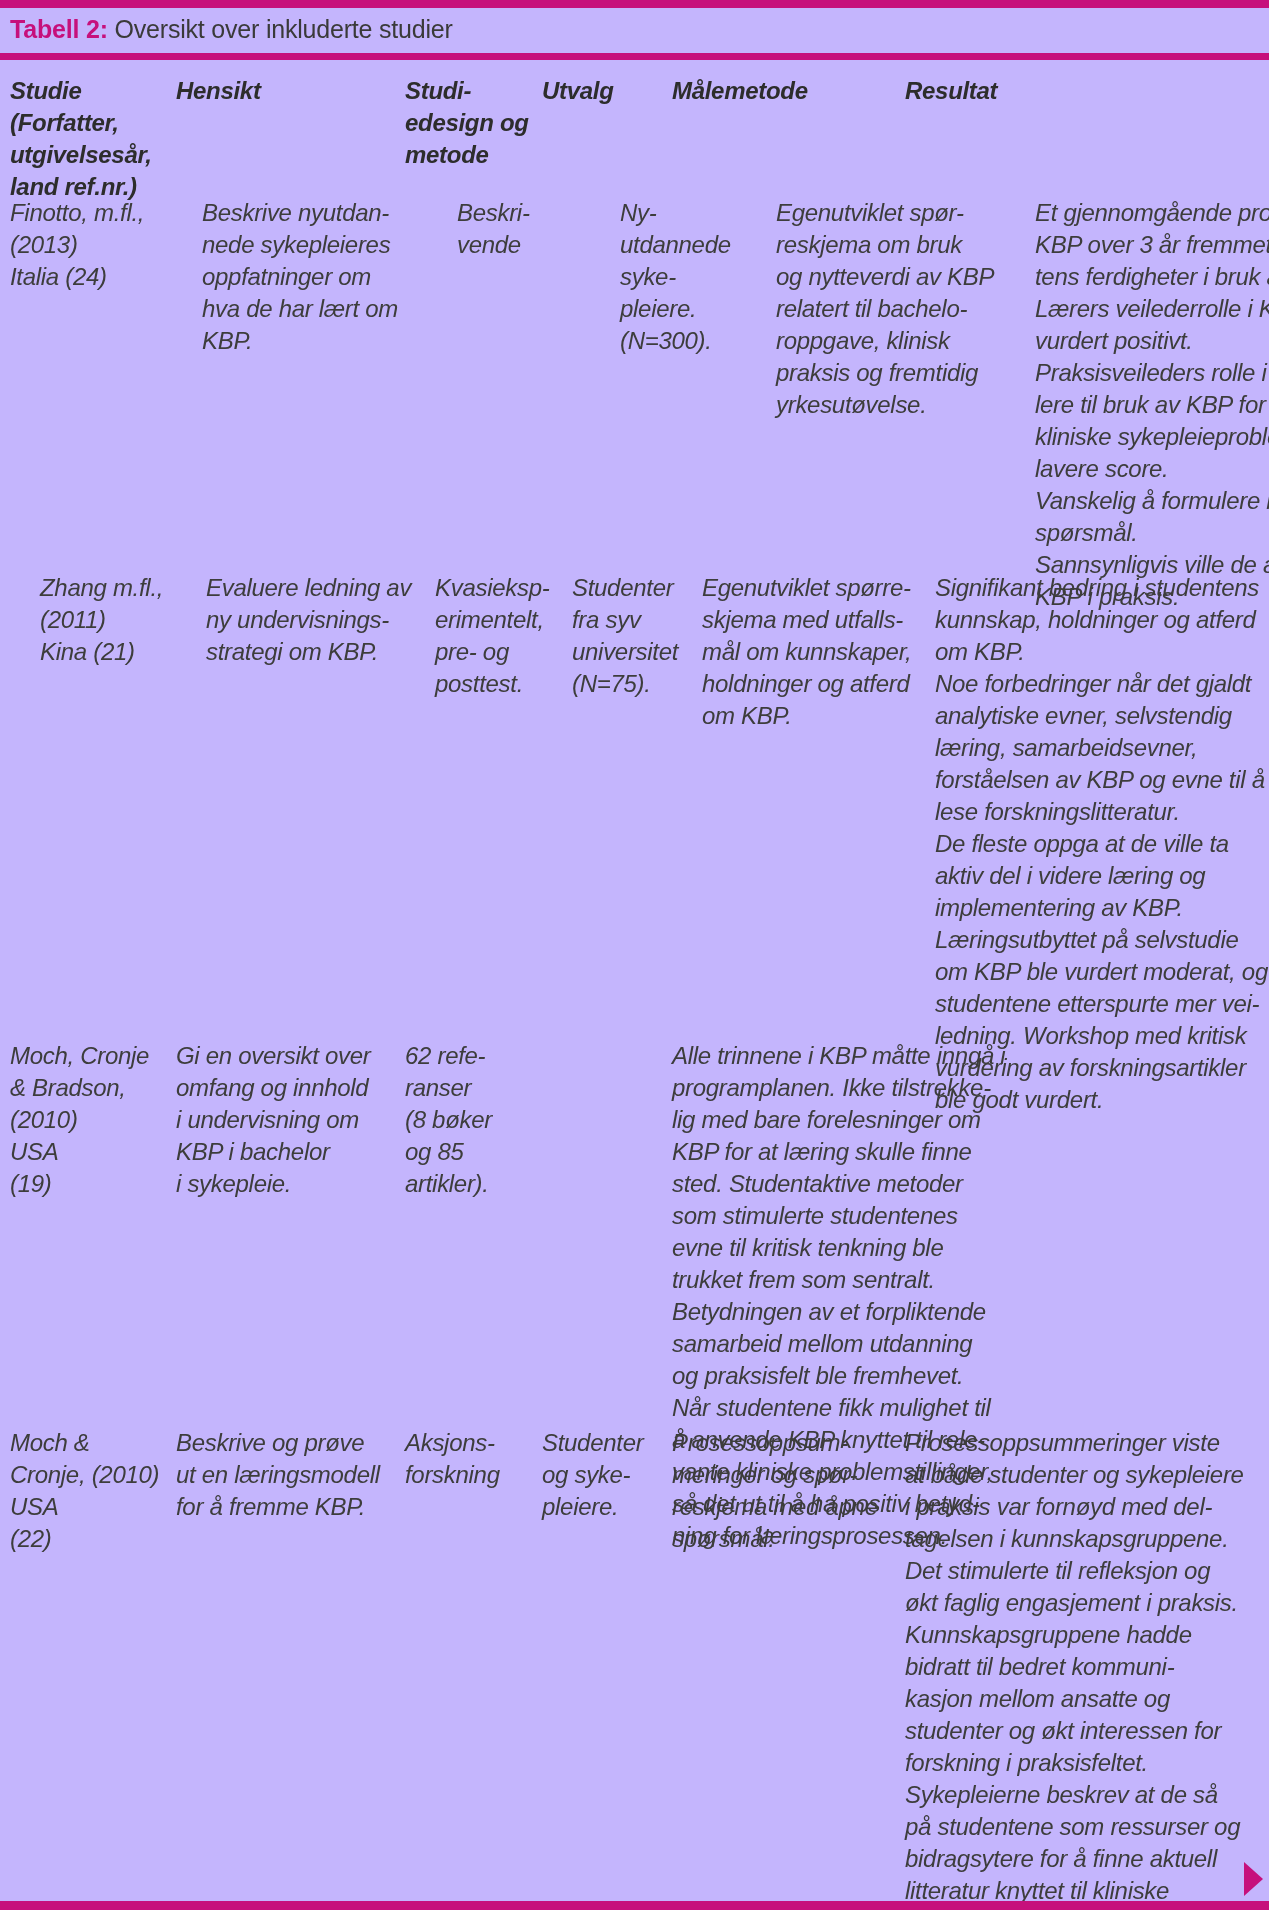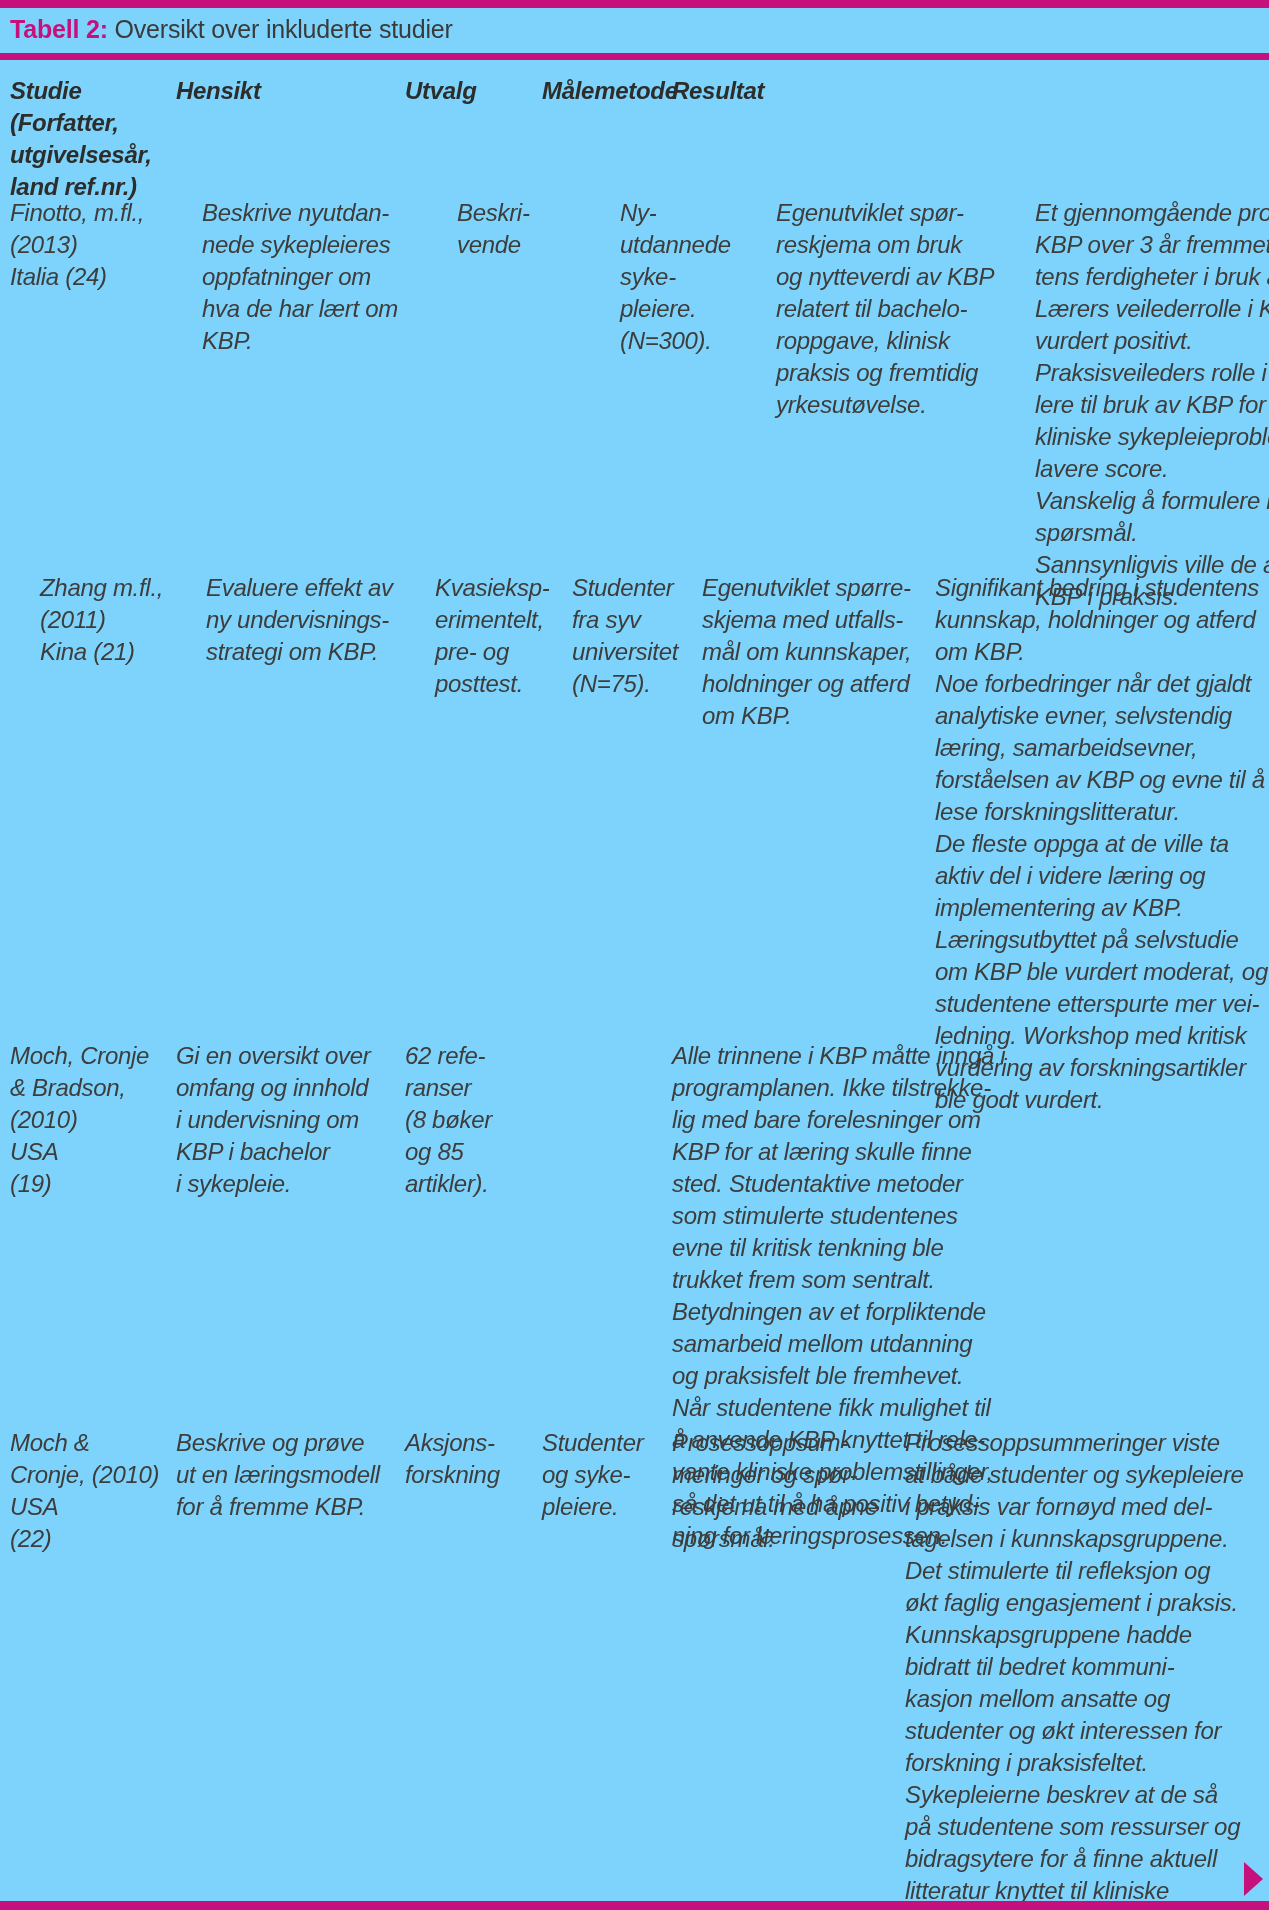--- a/index.html
+++ b/index.html
@@ -1,20 +1,20 @@
 <!DOCTYPE html>
 <html lang="no"><head>
 <meta charset="utf-8">
 <style>
   html,body{margin:0;padding:0;background:#ffffff;}
   .page{
     position:relative;
     width:1269px;
     height:1910px;
-    background:#7dd3fc;
+    background:#c4b5fd;
     font-family:"Liberation Sans","DejaVu Sans",sans-serif;
     color:#3d3d3c;
     overflow:hidden;
   }
   .accent-bar-top{
     position:absolute;top:0;left:0;width:100%;height:8px;
   }
   .table-title{
     position:absolute;top:14px;left:10px;right:10px;
     font-size:25px;line-height:30px;letter-spacing:-0.2px;
@@ -65,20 +65,23 @@
   <div class="table-title"><span class="title-label" style="color:#c6107c;">Tabell 2:</span><span> Oversikt over inkluderte studier</span></div>
 
   <div class="title-rule" style="background:#c6107c;"></div>
 
   <div class="trow trow-header">
     <div class="cell cell-header">Studie
 (Forfatter,
 utgivelsesår,
 land ref.nr.)</div>
     <div class="cell cell-header">Hensikt</div>
+    <div class="cell cell-header">Studi-
+edesign og
+metode</div>
     <div class="cell cell-header">Utvalg</div>
     <div class="cell cell-header">Målemetode</div>
     <div class="cell cell-header">Resultat</div>
   </div>
 
   <div class="trow trow-1">
     <div class="cell">Finotto, m.fl.,
 (2013)
 Italia (24)</div>
     <div class="cell">Beskrive nyutdan-
@@ -112,21 +115,21 @@
 Vanskelig å formulere kliniske
 spørsmål.
 Sannsynligvis ville de anvende
 KBP i praksis.</div>
   </div>
 
   <div class="trow trow-2">
     <div class="cell">Zhang m.fl.,
 (2011)
 Kina (21)</div>
-    <div class="cell">Evaluere effekt av
+    <div class="cell">Evaluere ledning av
 ny undervisnings-
 strategi om KBP.</div>
     <div class="cell">Kvasieksp-
 erimentelt,
 pre- og
 posttest.</div>
     <div class="cell">Studenter
 fra syv
 universitet
 (N=75).</div>

